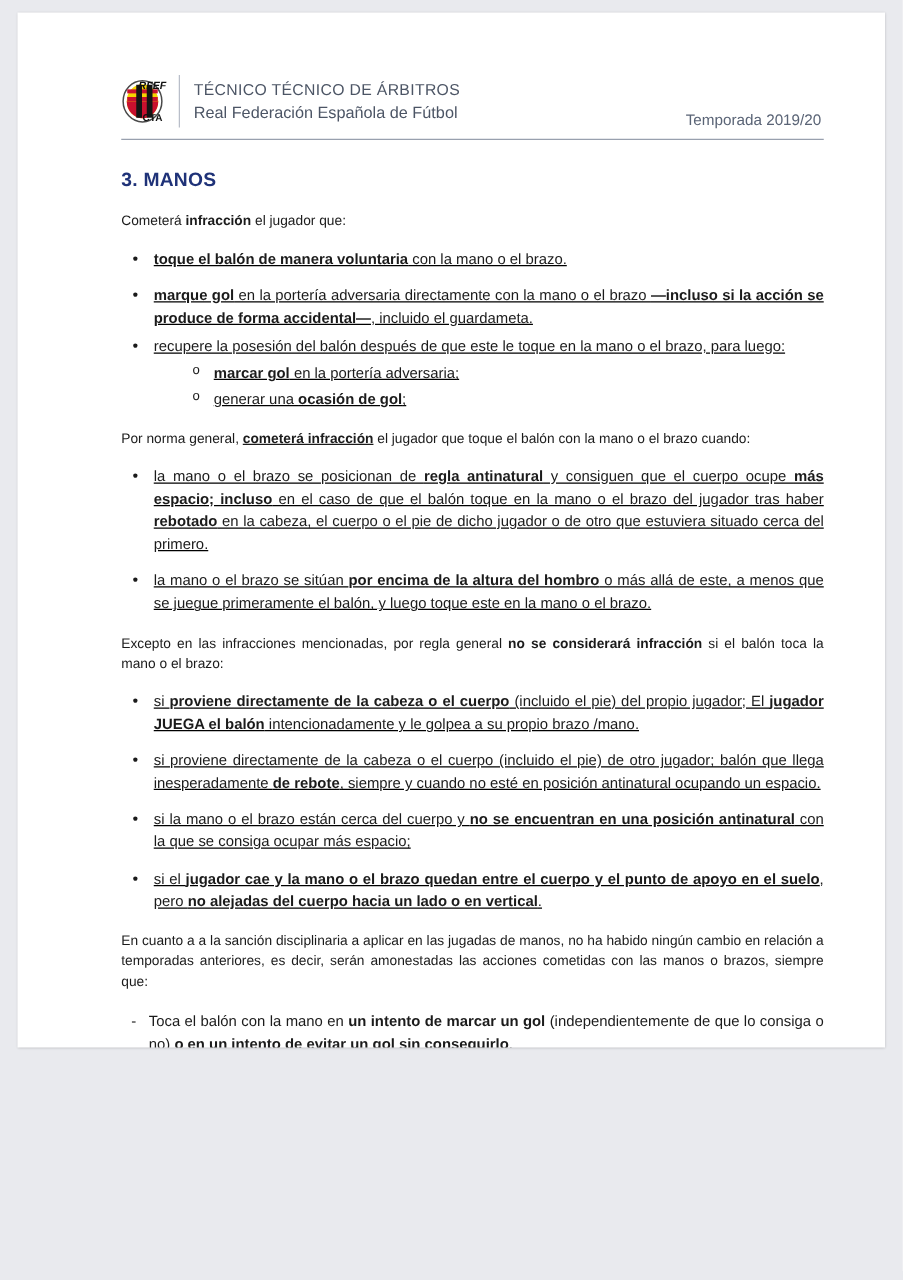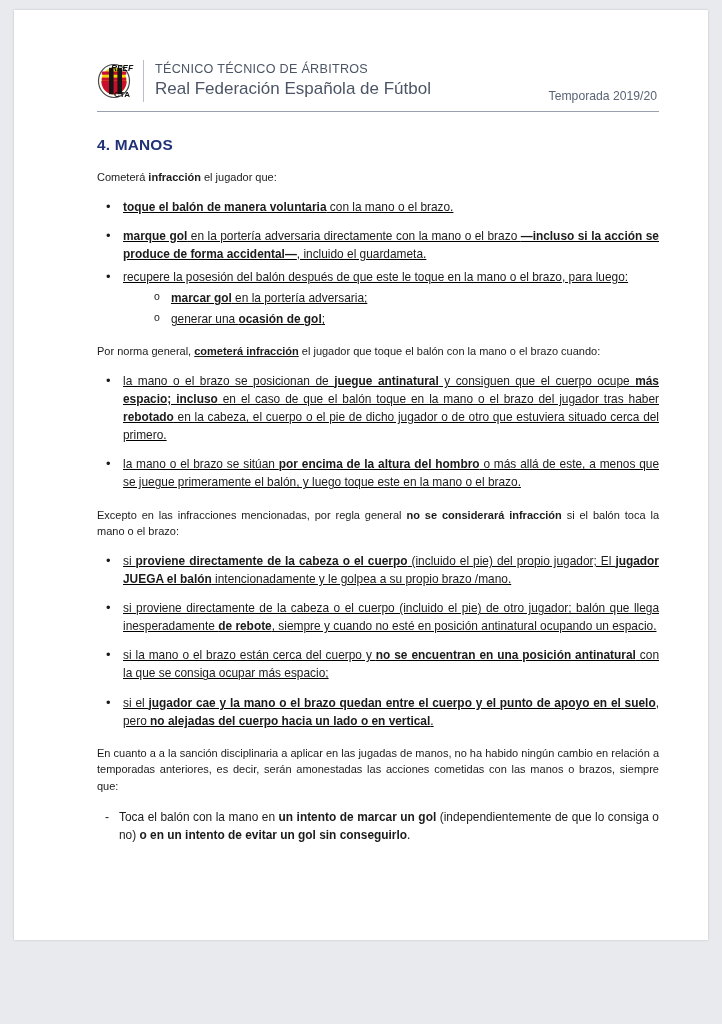--- a/index.html
+++ b/index.html
@@ -6,21 +6,21 @@
   * { box-sizing: border-box; }
   html, body {
     margin: 0; padding: 0;
     width: 722px; height: 1024px;
     background: #e9eaee;
     font-family: "Liberation Sans", "DejaVu Sans", sans-serif;
   }
   #page {
     position: absolute;
     left: 14px; top: 10px;
-    width: 694px; height: 930px;
+    width: 694px; height: 828px;
     background: #ffffff;
     box-shadow: 0 0 2px rgba(0,0,0,0.20);
     overflow: hidden;
   }
   .content {
     position: absolute;
     left: 83px; top: 48px;
     width: 562px;
   }
 
@@ -29,21 +29,21 @@
   .crest { width: 38px; height: 42px; flex: 0 0 38px; margin-right: 8px; }
   .hdr-divider {
     width: 1px; align-self: stretch; background: #b9bec9;
     margin: 2px 11px 2px 0;
   }
   .hdr-titles { flex: 1 1 auto; line-height: 1.32; }
   .hdr-l1 {
     font-size: 12.6px; letter-spacing: .28px; color: #4c5565;
     font-weight: 400;
   }
-  .hdr-l2 { font-size: 17px; color: #4c5565; font-weight: 400; }
+  .hdr-l2 { font-size: 13px; color: #4c5565; font-weight: 400; }
   .hdr-season {
     font-size: 12.2px; color: #5a6476; white-space: nowrap;
     padding-bottom: 1px; align-self: flex-end; padding-right: 2px;
   }
   .rule {
     height: 0; border-top: 1.1px solid #98a0ae;
     margin: 7px 0 0 0;
   }
 
   
@@ -130,39 +130,39 @@
       <div class="hdr-titles">
         <div class="hdr-l1">TÉCNICO TÉCNICO DE ÁRBITROS</div>
         <div class="hdr-l2">Real Federación Española de Fútbol</div>
       </div>
 
       <div class="hdr-season">Temporada 2019/20</div>
     </div>
 
     <div class="rule"></div>
 
-    <h2 class="sect">4. MANOS</h2>
+    <h2 class="sect">3. MANOS</h2>
 
     <p class="para"><span>Cometerá </span><b>infracción</b><span> el jugador que:</span></p>
 
     <ul class="lvl1">
       <li><b>toque el balón de manera voluntaria</b><span> con la mano o el brazo.</span></li>
       <li><b>marque gol</b><span> en la portería adversaria directamente con la mano o el brazo </span><b>—incluso si la acción se produce de forma accidental—</b><span>, incluido el guardameta.</span></li>
       <li style="margin-top:5px"><span>recupere la posesión del balón después de que este le toque en la mano o el brazo, para luego:</span>
         <ul class="lvl2">
           <li><b>marcar gol</b><span> en la portería adversaria;</span></li>
           <li><span>generar una </span><b>ocasión de gol</b><span>;</span></li>
         </ul>
       </li>
     </ul>
 
     <p class="para"><span>Por norma general, </span><u class="bu">cometerá infracción</u><span> el jugador que toque el balón con la mano o el brazo cuando:</span></p>
 
     <ul class="lvl1">
-      <li><span>la mano o el brazo se posicionan de </span><b>juegue antinatural</b><span> y consiguen que el cuerpo ocupe </span><b>más espacio; incluso</b><span> en el caso de que el balón toque en la mano o el brazo del jugador tras haber </span><b>rebotado</b><span> en la cabeza, el cuerpo o el pie de dicho jugador o de otro que estuviera situado cerca del primero.</span></li>
+      <li><span>la mano o el brazo se posicionan de </span><b>regla antinatural</b><span> y consiguen que el cuerpo ocupe </span><b>más espacio; incluso</b><span> en el caso de que el balón toque en la mano o el brazo del jugador tras haber </span><b>rebotado</b><span> en la cabeza, el cuerpo o el pie de dicho jugador o de otro que estuviera situado cerca del primero.</span></li>
       <li><span>la mano o el brazo se sitúan </span><b>por encima de la altura del hombro</b><span> o más allá de este, a menos que se juegue primeramente el balón, y luego toque este en la mano o el brazo.</span></li>
     </ul>
 
     <p class="para"><span>Excepto en las infracciones mencionadas, por regla general </span><b>no se considerará infracción</b><span> si el balón toca la mano o el brazo:</span></p>
 
     <ul class="lvl1">
       <li><span>si </span><b>proviene directamente de la cabeza o el cuerpo</b><span> (incluido el pie) del propio jugador; El </span><b>jugador JUEGA el balón</b><span> intencionadamente y le golpea a su propio brazo /mano.</span></li>
       <li><span>si proviene directamente de la cabeza o el cuerpo (incluido el pie) de otro jugador; balón que llega inesperadamente </span><b>de rebote</b><span>, siempre y cuando no esté en posición antinatural ocupando un espacio.</span></li>
       <li><span>si la mano o el brazo están cerca del cuerpo y </span><b>no se encuentran en una posición antinatural</b><span> con la que se consiga ocupar más espacio;</span></li>
       <li><span>si el </span><b>jugador cae y la mano o el brazo quedan entre el cuerpo y el punto de apoyo en el suelo</b><span>, pero </span><b>no alejadas del cuerpo hacia un lado o en vertical</b><span>.</span></li>

